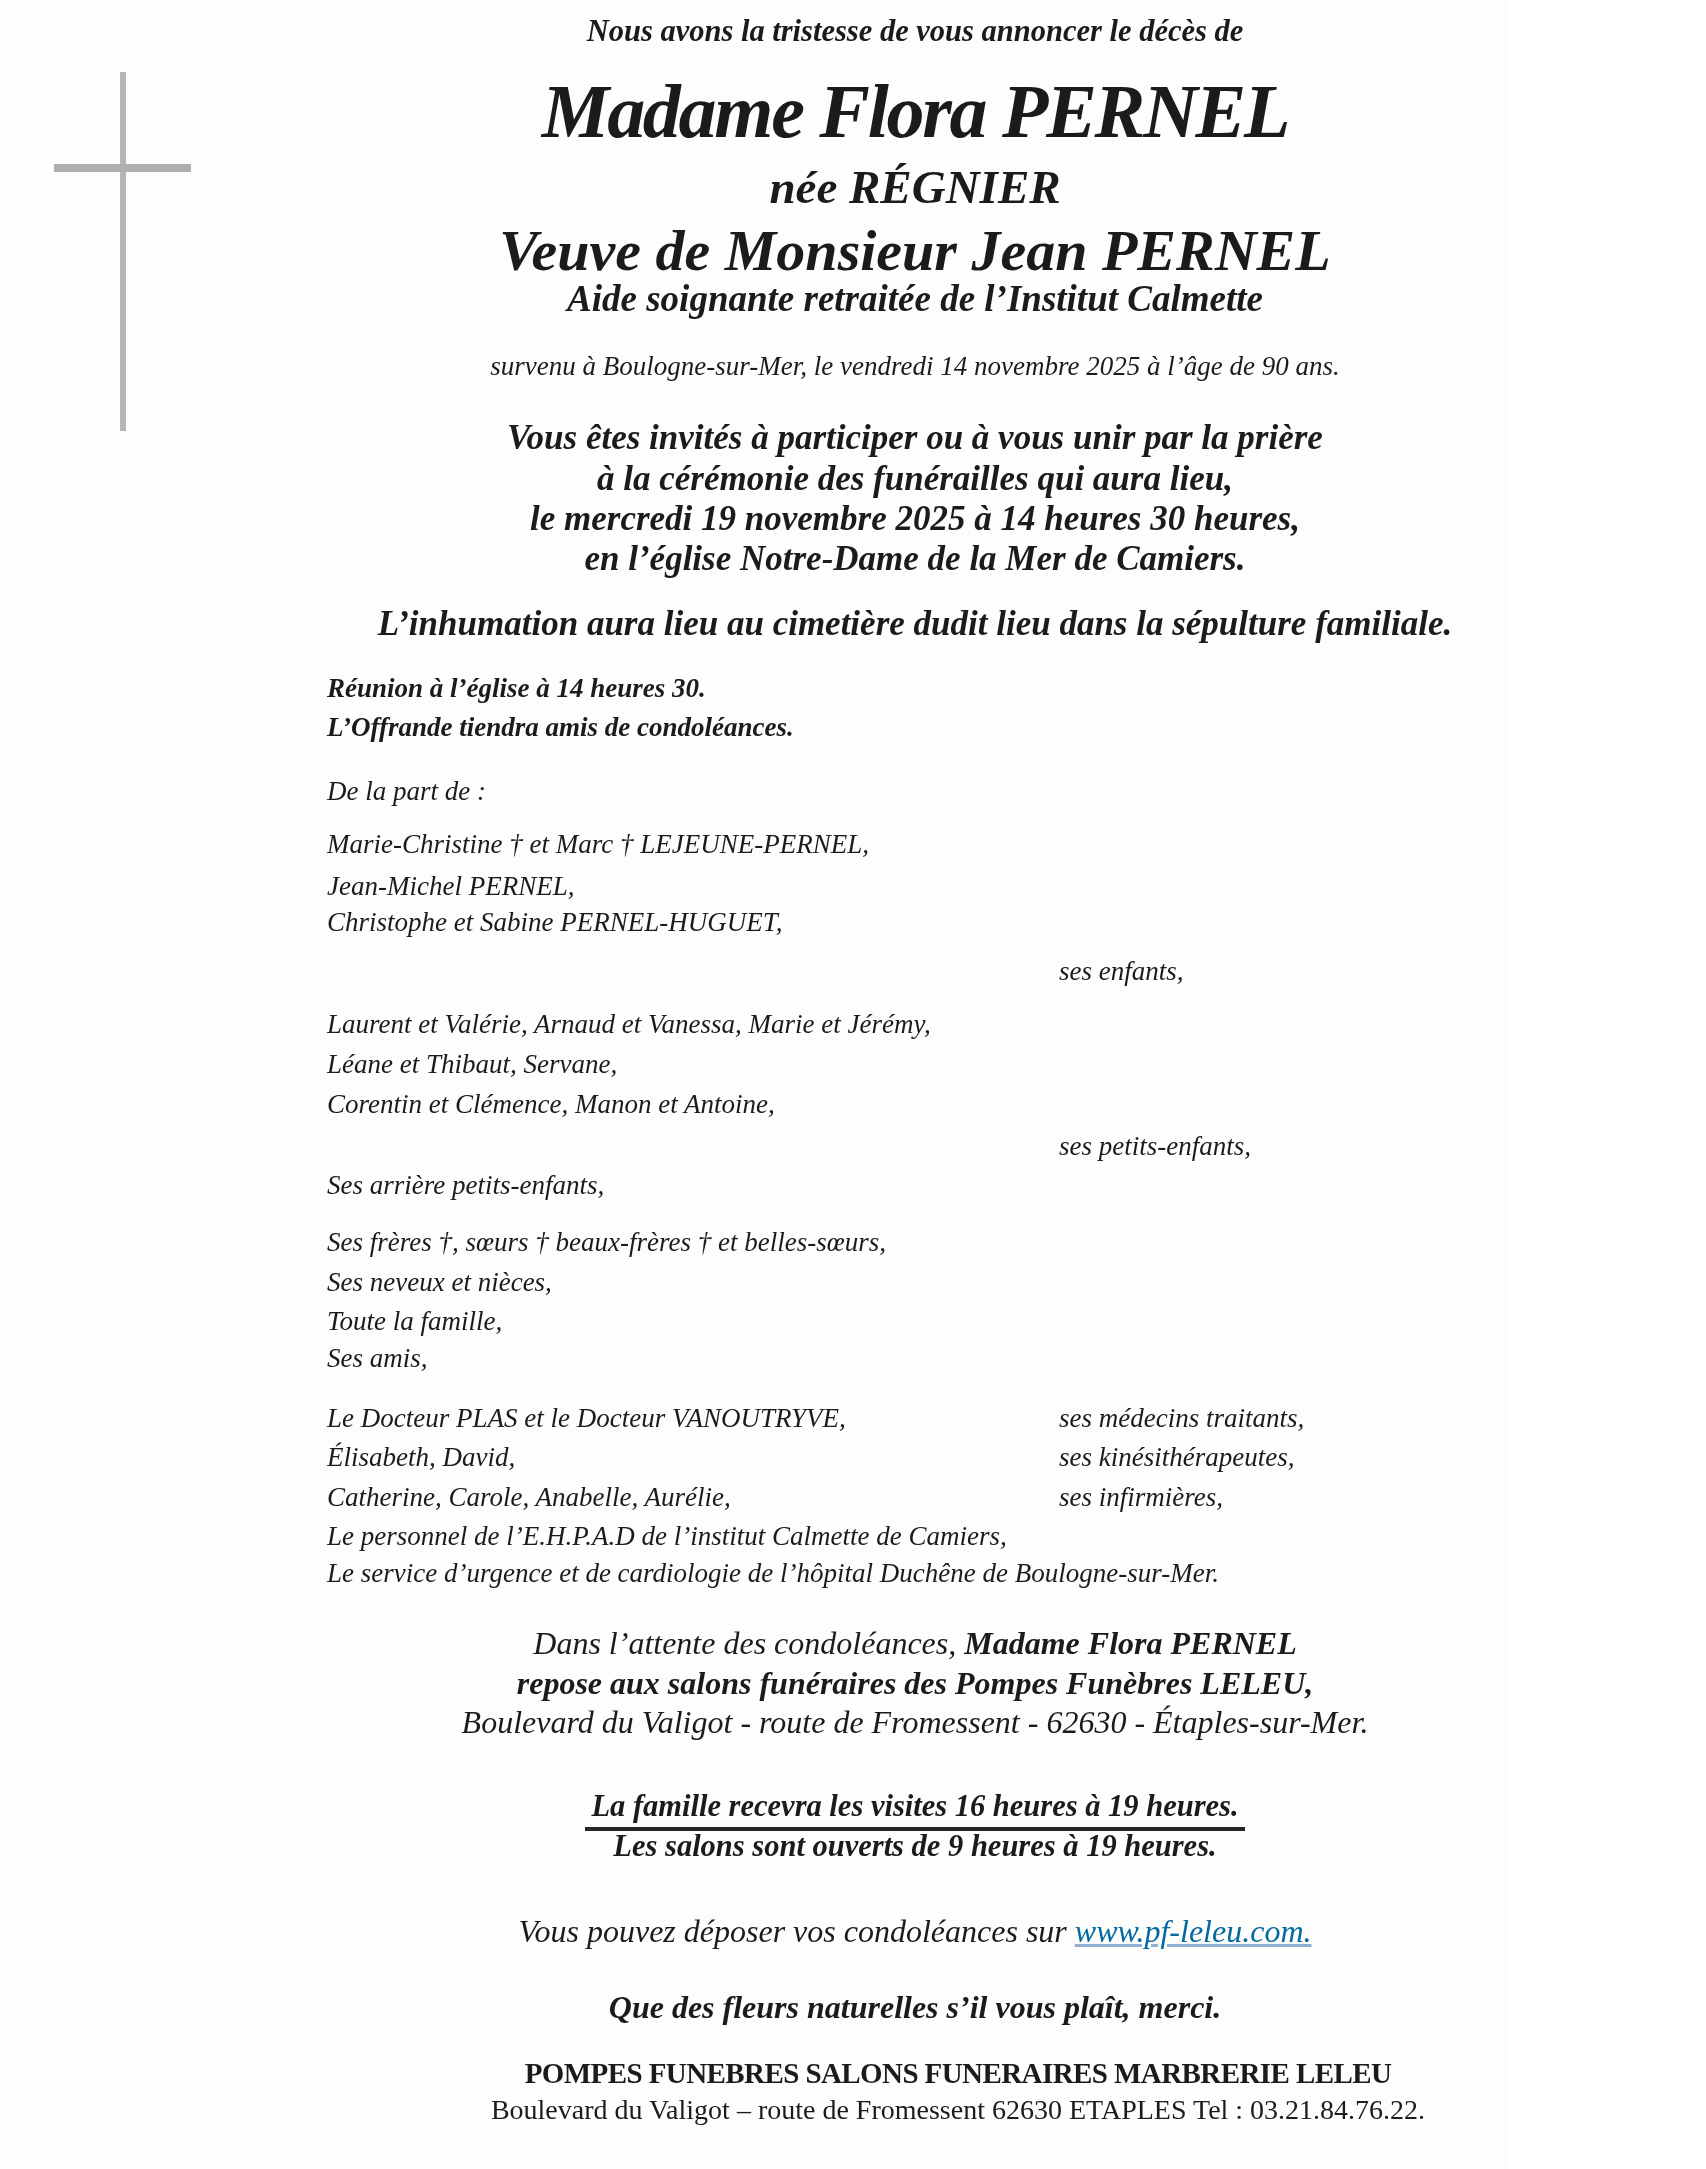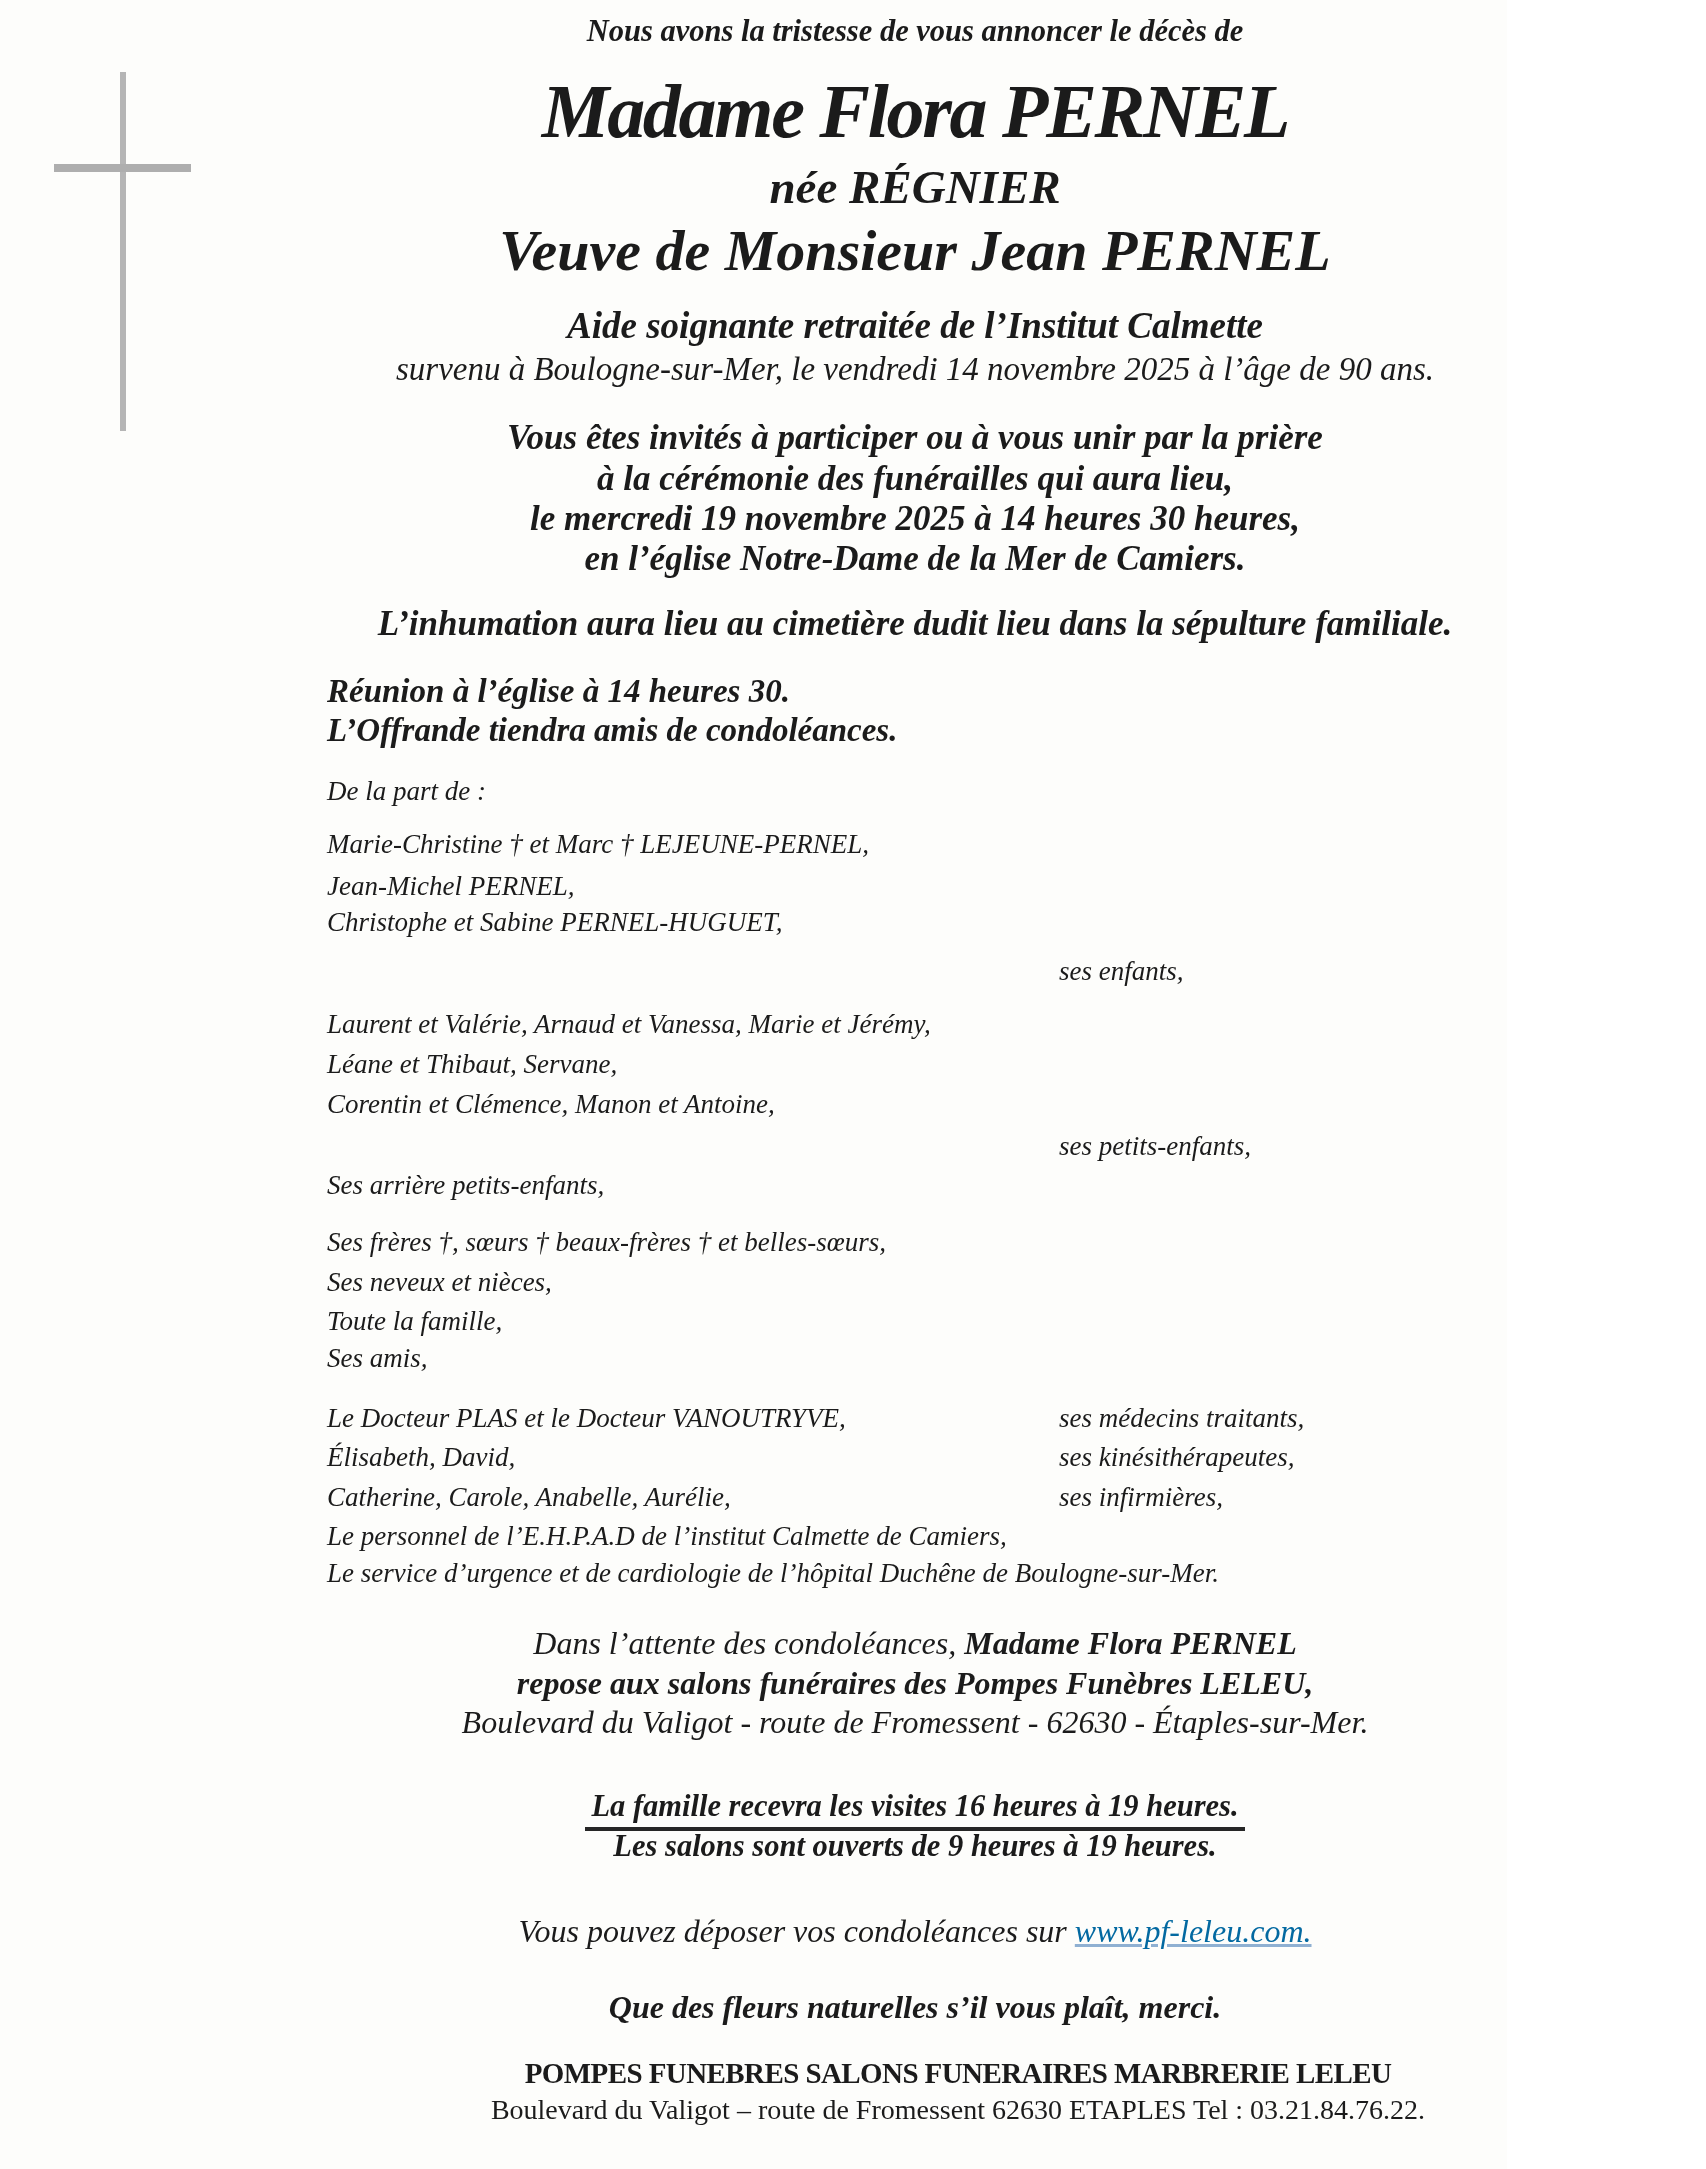--- a/index.html
+++ b/index.html
@@ -21,23 +21,23 @@
   .l{left:327px;}
   
   .lab{left:1059px;}
   .b{font-weight:bold;}
   .u{font-style:normal;}
   .fs33{font-size:28px;}
   .fs34{font-size:29px;letter-spacing:-0.02em;}
   .fs36{font-size:30.5px;}
   .fs37{font-size:27px;}
   .fs38{font-size:32px;}
-  .fs39{font-size:33px;}
+  .fs39{font-size:27px;}
   .fs41{font-size:35px;}
-  .fs44{font-size:37px;margin-top:27px;}
+  .fs44{font-size:37px;}
   .fs55{font-size:47px;}
   .fs62{font-size:58px;}
   .fs90{font-size:76px;letter-spacing:-0.03em;}
   .ul{display:inline-block;border-bottom:4.2px solid #262626;padding:0 6.8px 3.4px 6.8px;}
   .weblink{color:#0369a1;text-decoration:underline;text-decoration-color:#8fb0d2;cursor:pointer;}
   
   .cross{position:absolute;left:0;top:0;}
   .cross-v{position:absolute;left:120px;top:72px;width:6px;height:359px;background:#b5b5b5;}
   .cross-h{position:absolute;left:54px;top:164px;width:137px;height:7.6px;background:#aeaeae;}
 </style>

